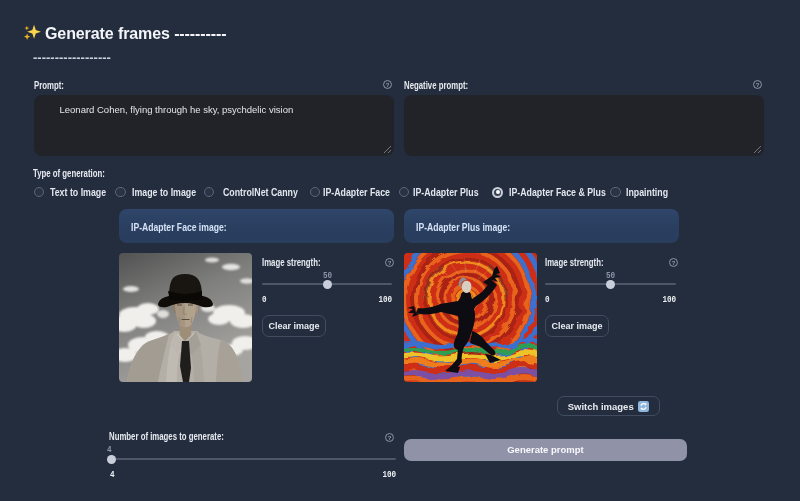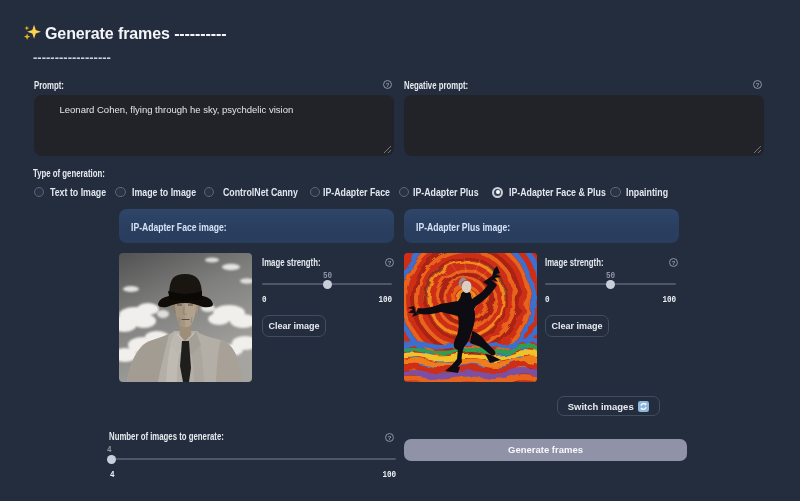--- a/index.html
+++ b/index.html
@@ -260,13 +260,13 @@
         <text x="5" y="7.3" text-anchor="middle" font-size="6.5" font-weight="bold" fill="#97a0b1" font-family="Liberation Sans">?</text>
       </svg>
     </div>
   <div class="sld-val mono" style="left:0;top:16px;">4</div>
   <div class="track" style="left:0;top:29px;width:289px;"></div>
   <div class="knob" style="left:0;top:25.5px;"></div>
   <div class="mm mono" style="left:3px;top:41px;">4</div>
   <div class="mm mono r" style="right:0;top:41px;">100</div>
 </div>
 
-<div class="abs" style="left:404px;top:439px;width:283px;height:22px;background:#9093a8;border-radius:7px;text-align:center;line-height:22px;font-size:9.5px;font-weight:bold;color:#f7f8fb;">Generate frames</div>
+<div class="abs" style="left:404px;top:439px;width:283px;height:22px;background:#9093a8;border-radius:7px;text-align:center;line-height:22px;font-size:9.5px;font-weight:bold;color:#f7f8fb;">Generate prompt</div>
 
 </body></html>

